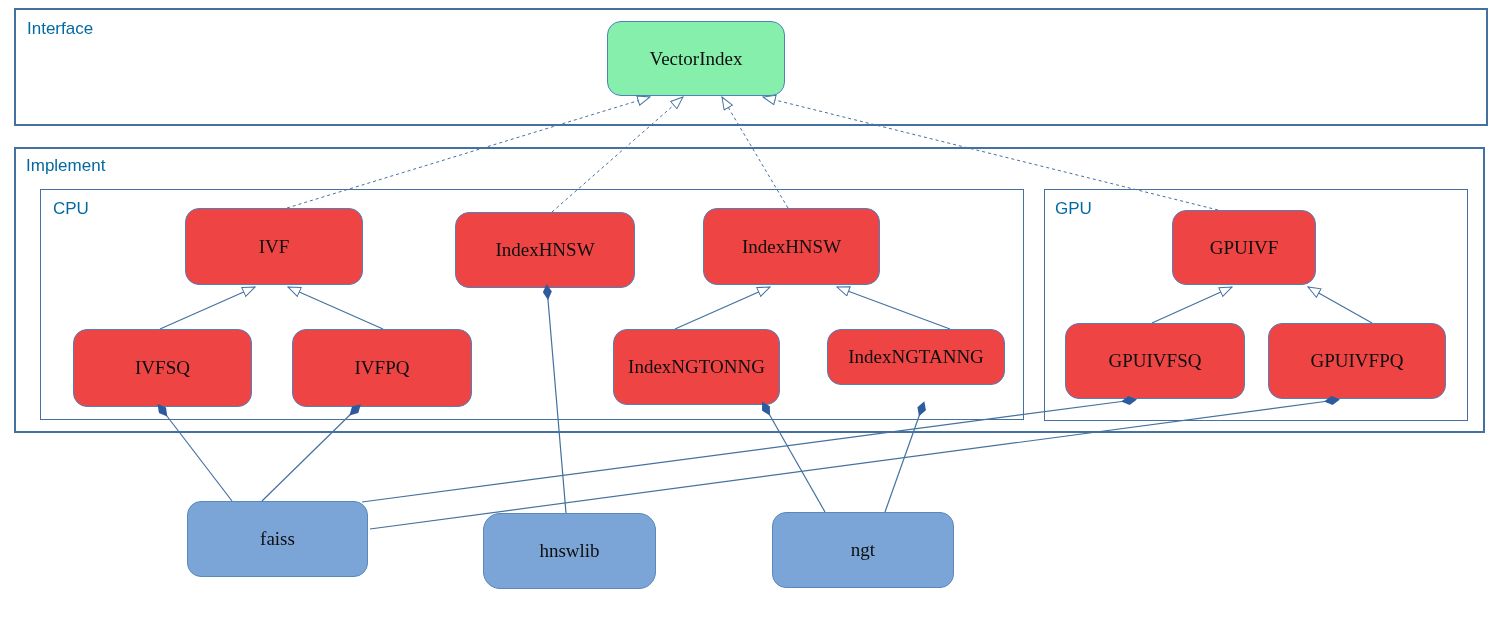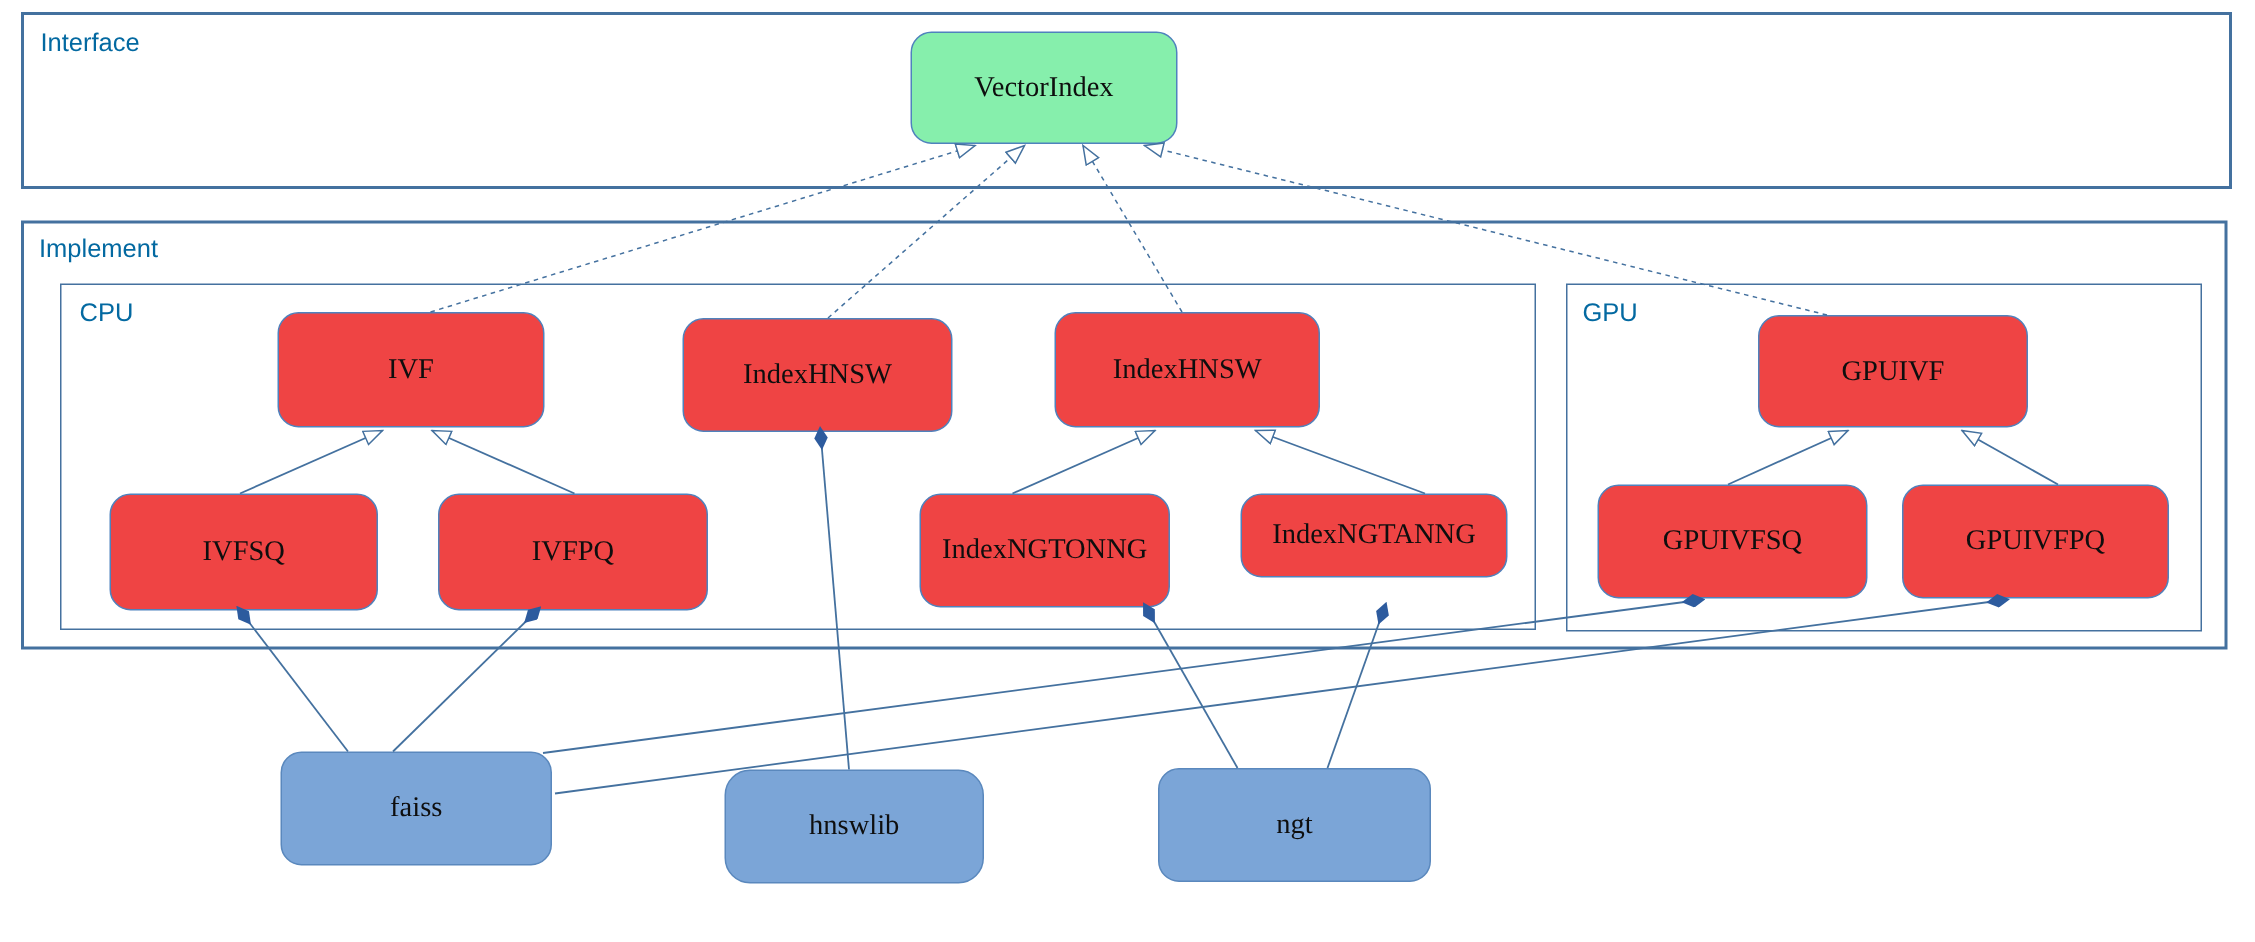--- a/index.html
+++ b/index.html
@@ -96,21 +96,21 @@
   <div class="node green" style="left:292px;top:329px;width:180px;height:78px;">
       <span>IVFPQ</span>
     </div>
   <div class="node green" style="left:613px;top:329px;width:167px;height:76px;">
       <span>IndexNGTONNG</span>
     </div>
   <div class="node green" style="left:827px;top:329px;width:178px;height:56px;">
       <span>IndexNGTANNG</span>
     </div>
 
-  <div class="node green" style="left:1172px;top:210px;width:180px;height:75px;">
+  <div class="node green" style="left:1172px;top:210px;width:144px;height:75px;">
       <span>GPUIVF</span>
     </div>
   <div class="node green" style="left:1065px;top:323px;width:180px;height:76px;">
       <span>GPUIVFSQ</span>
     </div>
   <div class="node green" style="left:1268px;top:323px;width:178px;height:76px;">
       <span>GPUIVFPQ</span>
     </div>
 
   <div class="node blue" style="left:187px;top:501px;width:181px;height:76px;">

